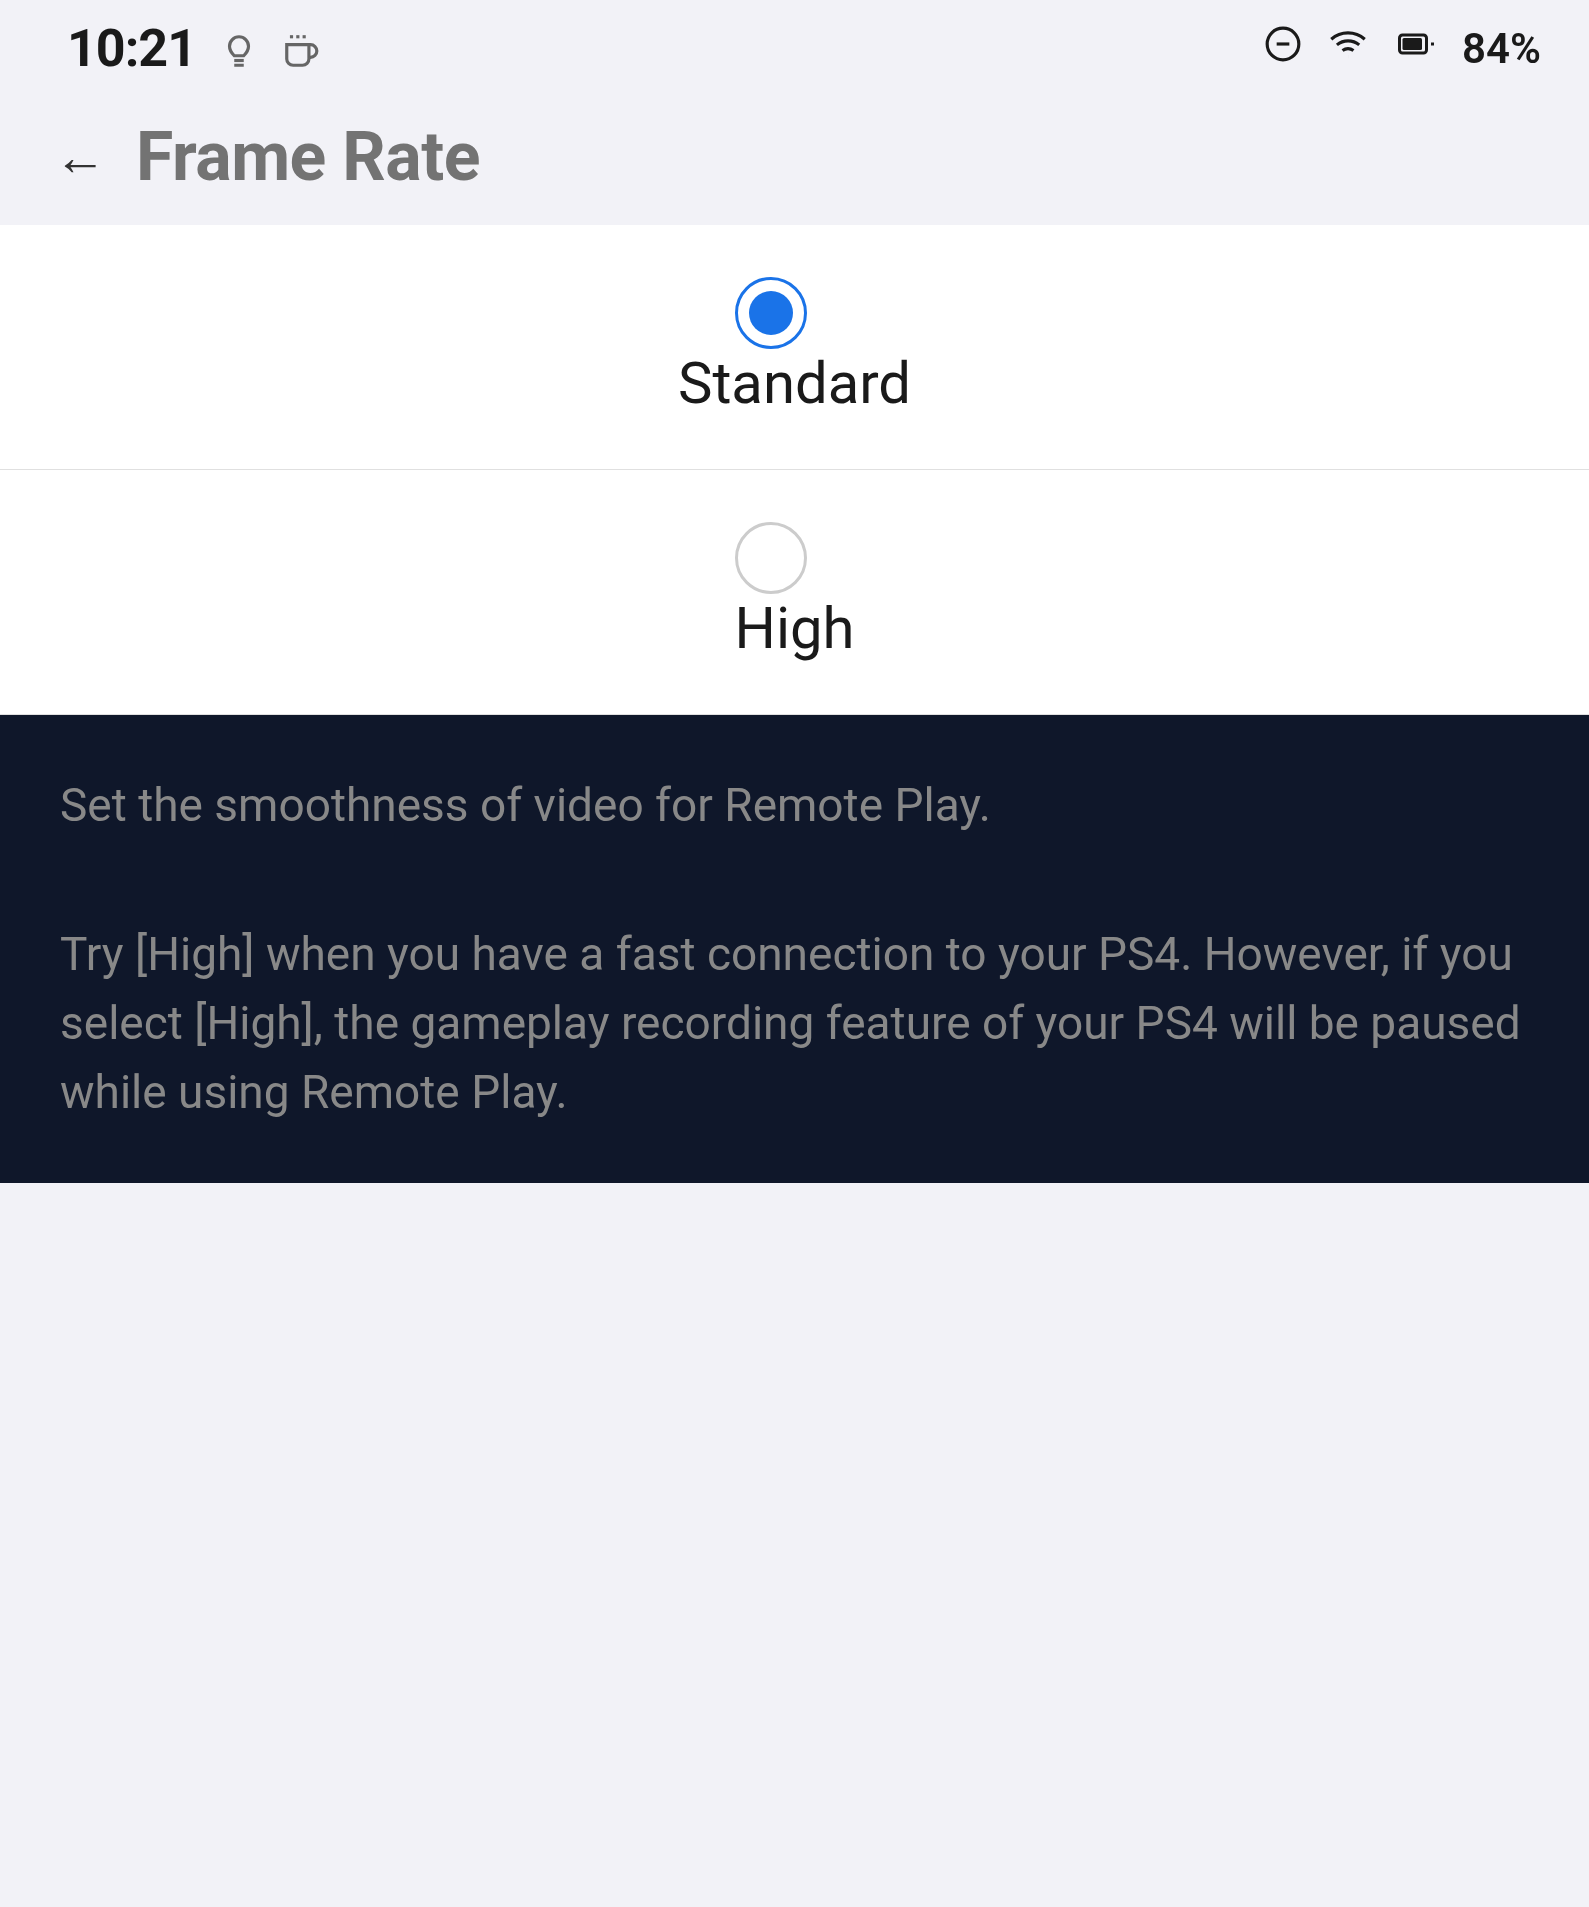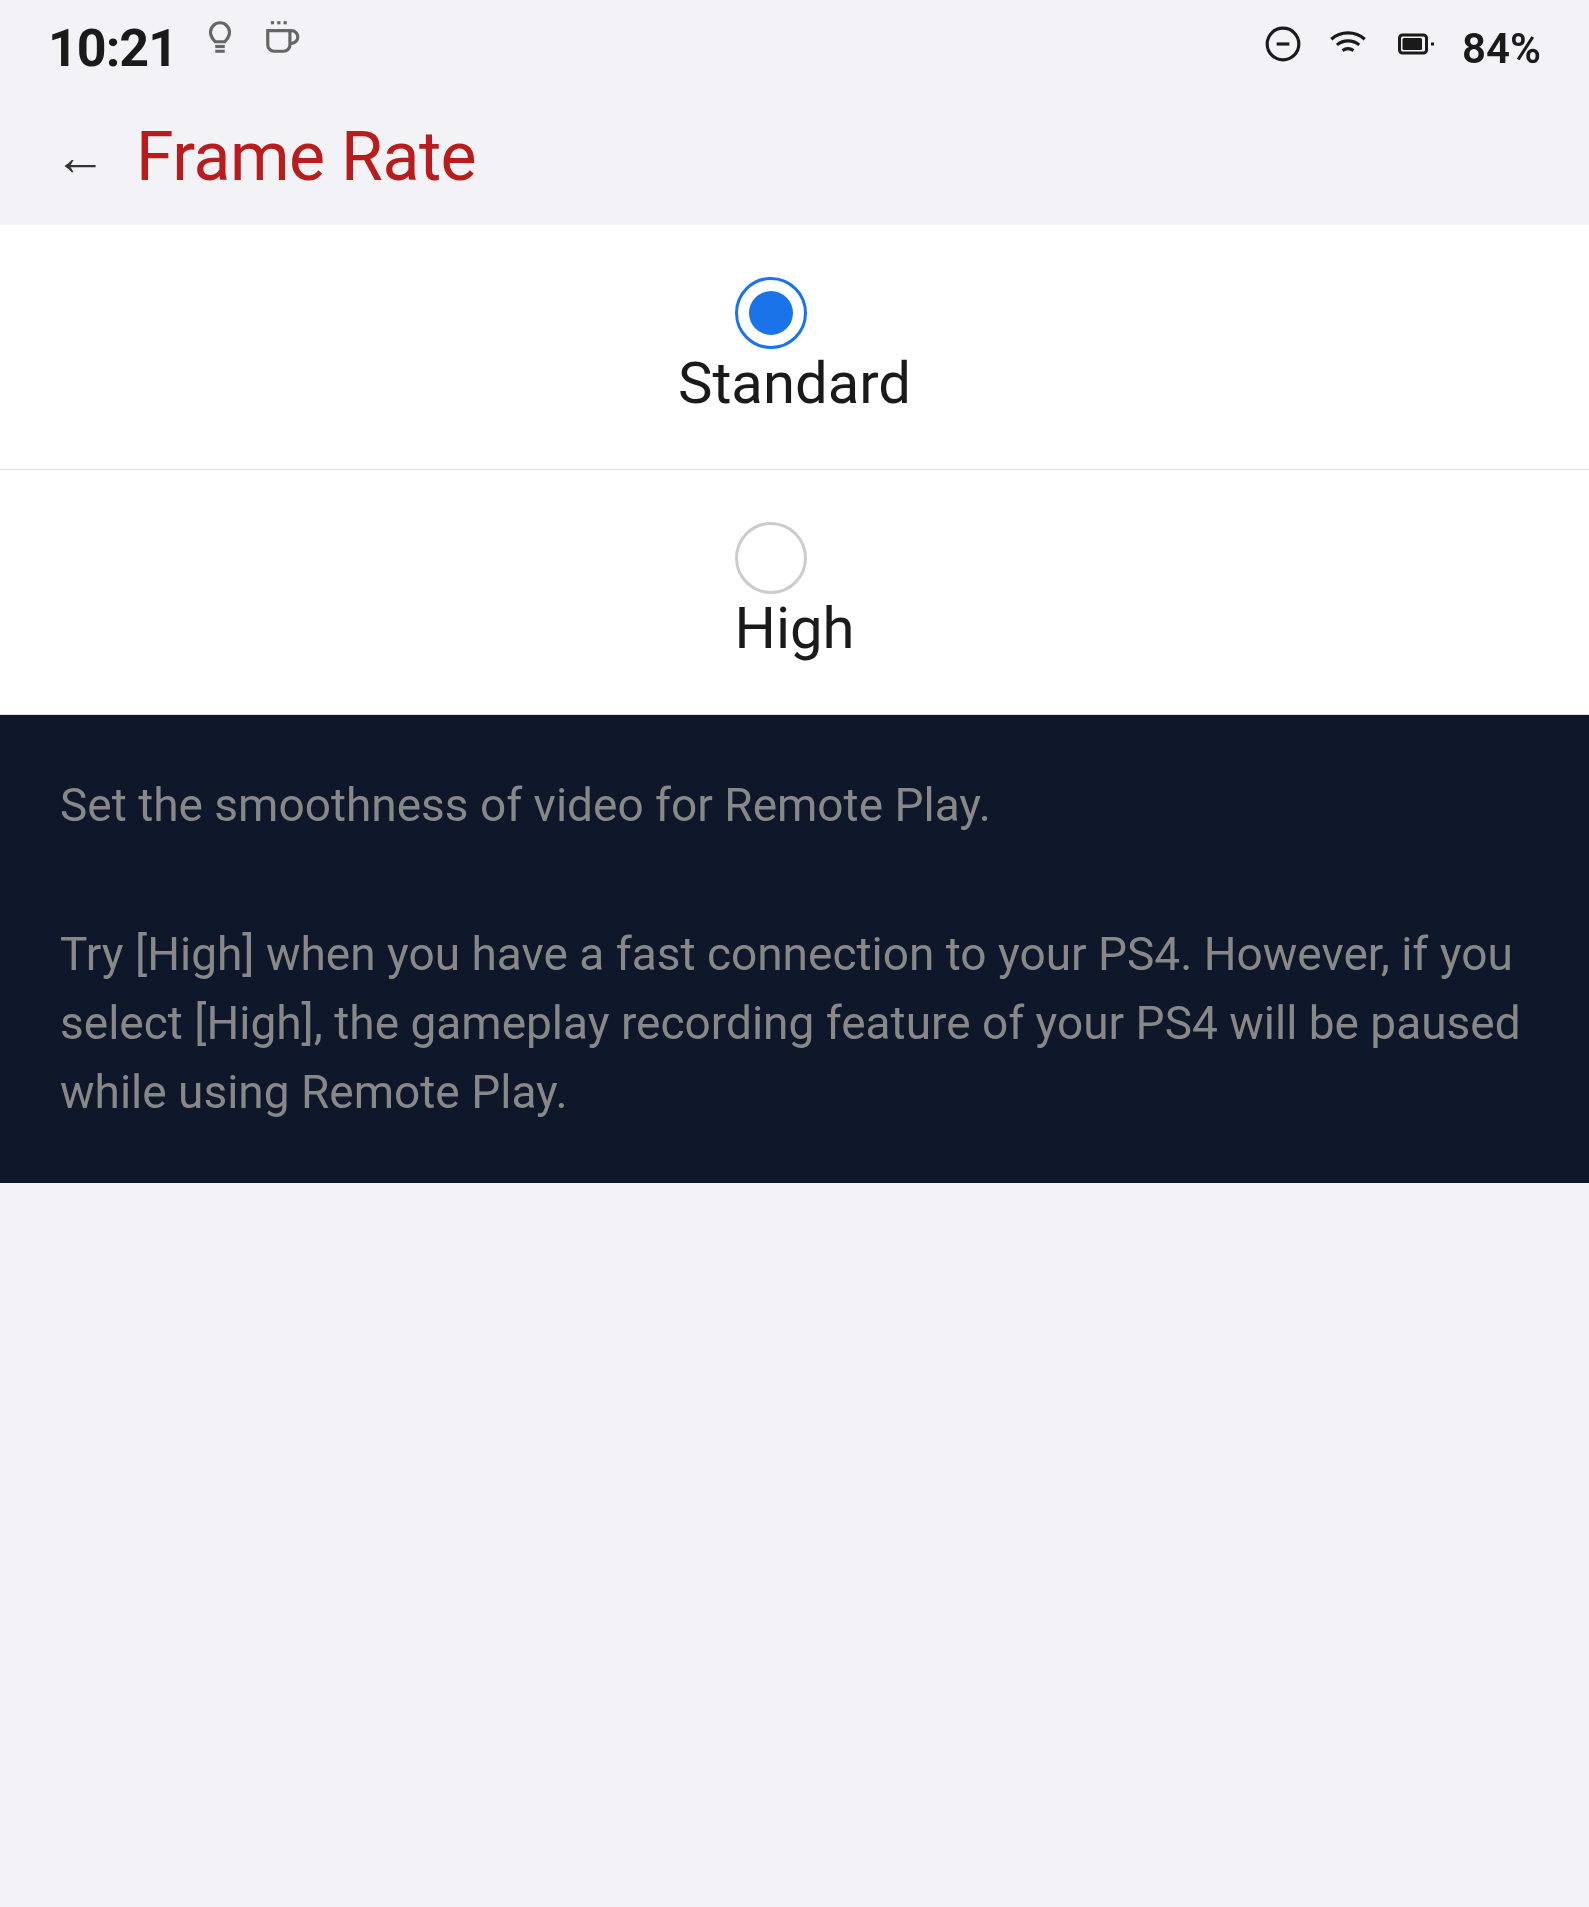--- a/index.html
+++ b/index.html
@@ -20,22 +20,23 @@
     .status-bar {
       display: flex;
       justify-content: space-between;
       align-items: center;
       padding: 18px 48px 14px 48px;
       background-color: #f2f2f7;
     }
 
     .status-left {
       display: flex;
-      align-items: flex-start;
+      align-items: flex-end;
       gap: 24px;
+      margin-left: 19px;
     }
 
     .status-time {
       font-size: 52px;
       font-weight: 700;
       color: #1a1a1a;
       letter-spacing: -1px;
     }
 
     .status-icon {
@@ -79,22 +80,22 @@
     }
 
     .back-arrow {
       font-size: 52px;
       color: #333;
       font-weight: 300;
     }
 
     .page-title {
       font-size: 68px;
-      font-weight: 400;
-      color: #b91c1c;
+      font-weight: 700;
+      color: #737373;
       letter-spacing: -0.5px;
     }
 
     
     .content {
       background-color: #ffffff;
       margin: 0;
     }
 
     

